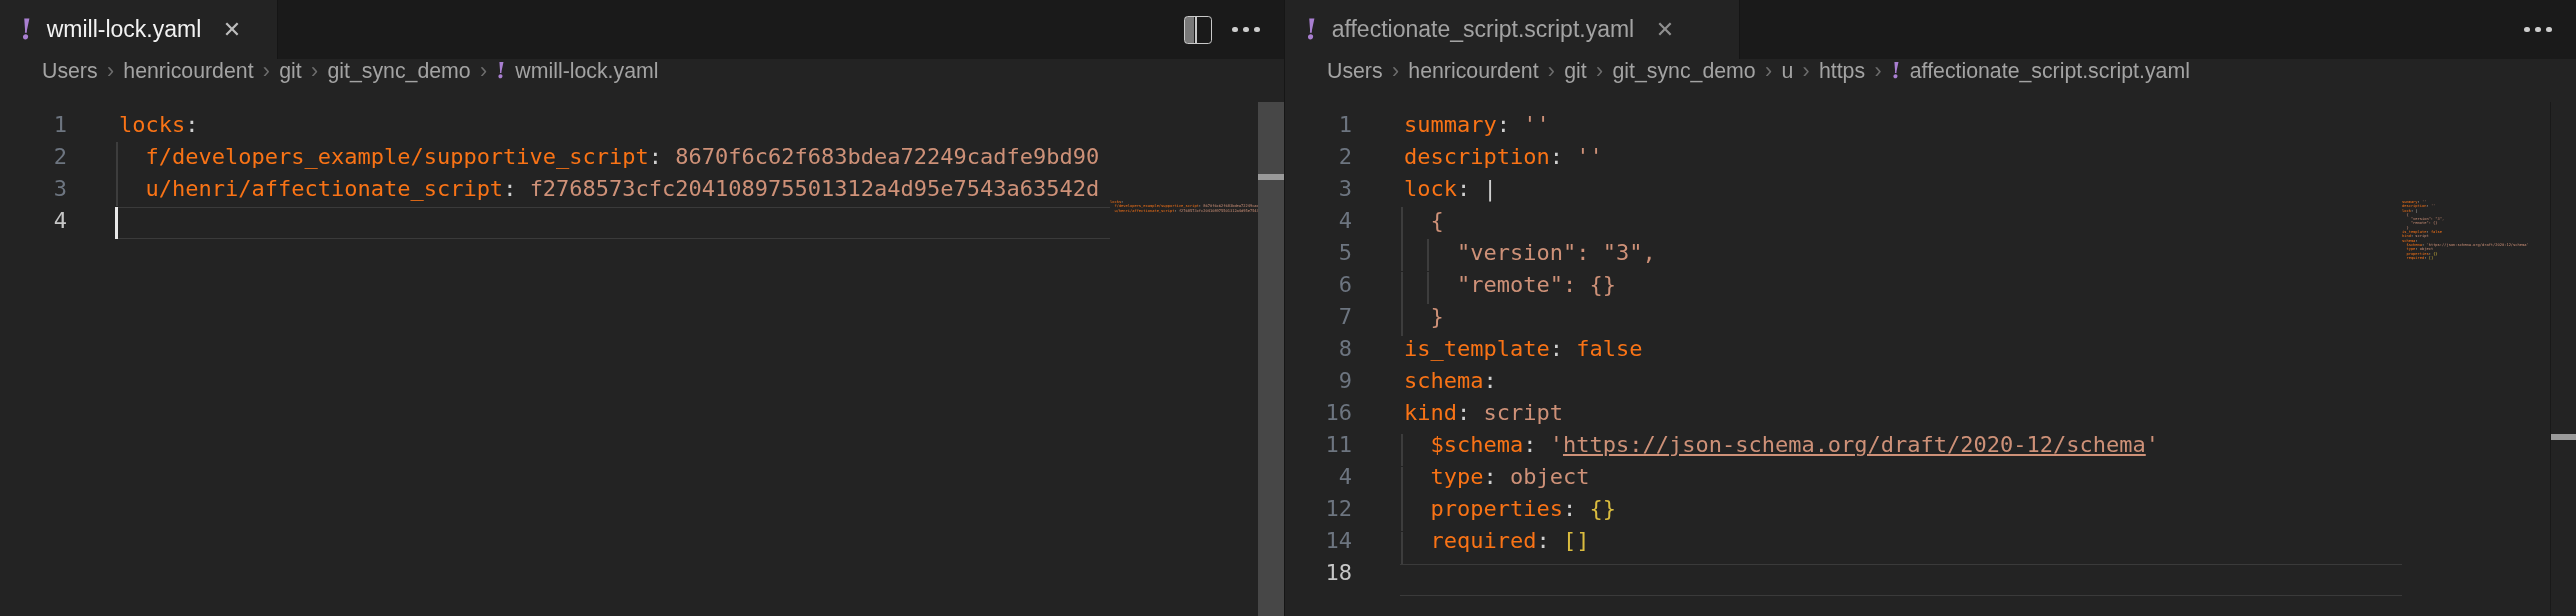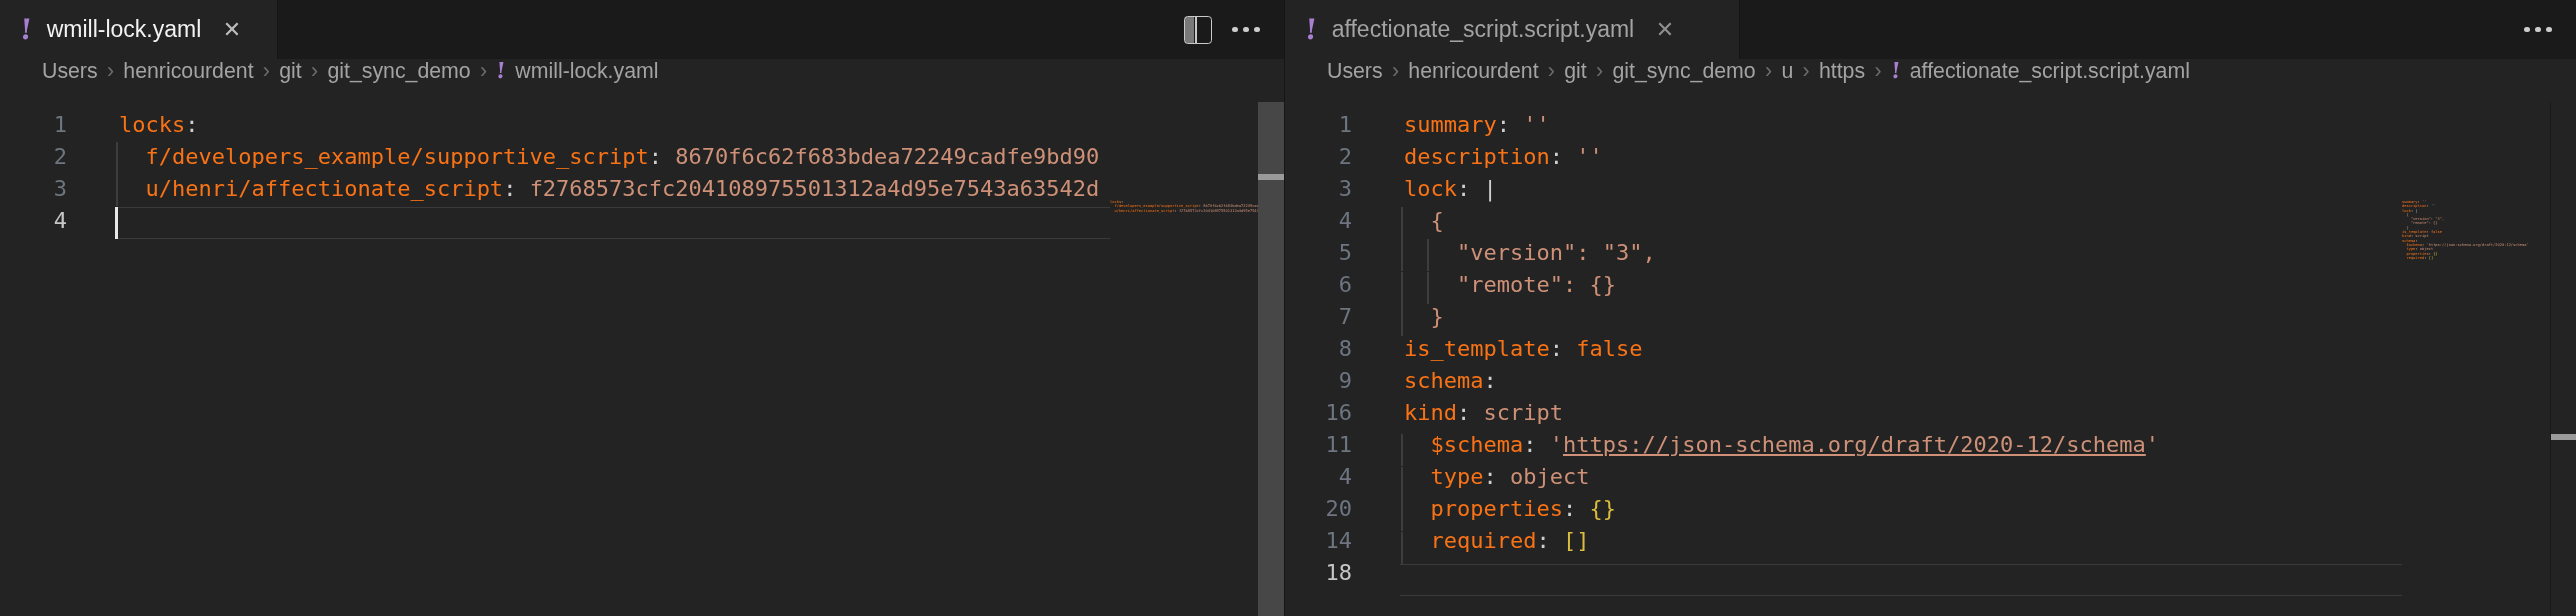--- a/index.html
+++ b/index.html
@@ -186,21 +186,21 @@
         <div>3</div>
         <div>4</div>
         <div>5</div>
         <div>6</div>
         <div>7</div>
         <div>8</div>
         <div>9</div>
         <div>16</div>
         <div>11</div>
         <div>4</div>
-        <div>20</div>
+        <div>12</div>
         <div>14</div>
         <div class="active">18</div>
       </div>
     <div class="code">
         <div><span class="tk-k">summary</span><span class="tk-p">:</span><span class="tk-t"> </span><span class="tk-s">''</span></div>
         <div><span class="tk-k">description</span><span class="tk-p">:</span><span class="tk-t"> </span><span class="tk-s">''</span></div>
         <div><span class="tk-k">lock</span><span class="tk-p">:</span><span class="tk-t"> </span><span class="tk-p">|</span></div>
         <div><span class="tk-t">  </span><span class="tk-s">{</span></div>
         <div><span class="tk-t">    </span><span class="tk-s">"version": "3",</span></div>
         <div><span class="tk-t">    </span><span class="tk-s">"remote": {}</span></div>

